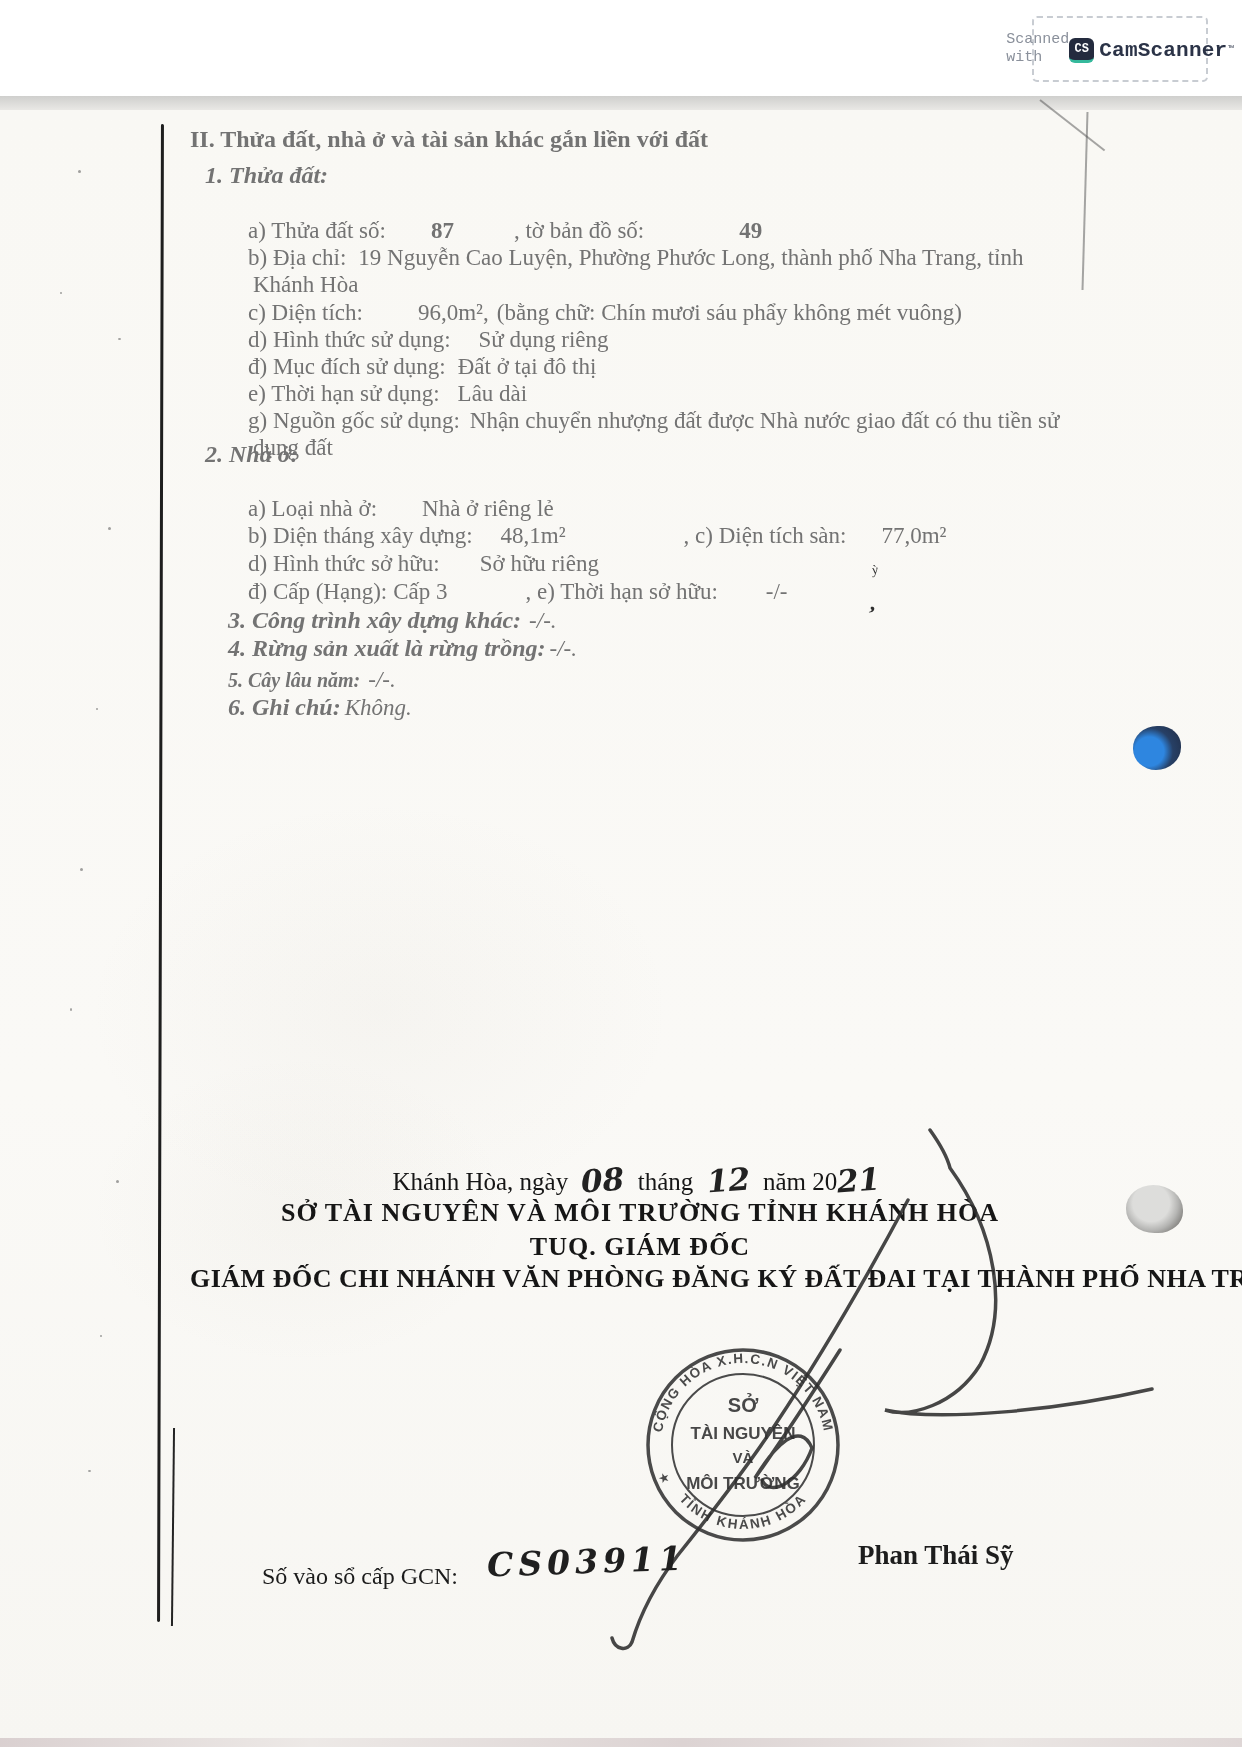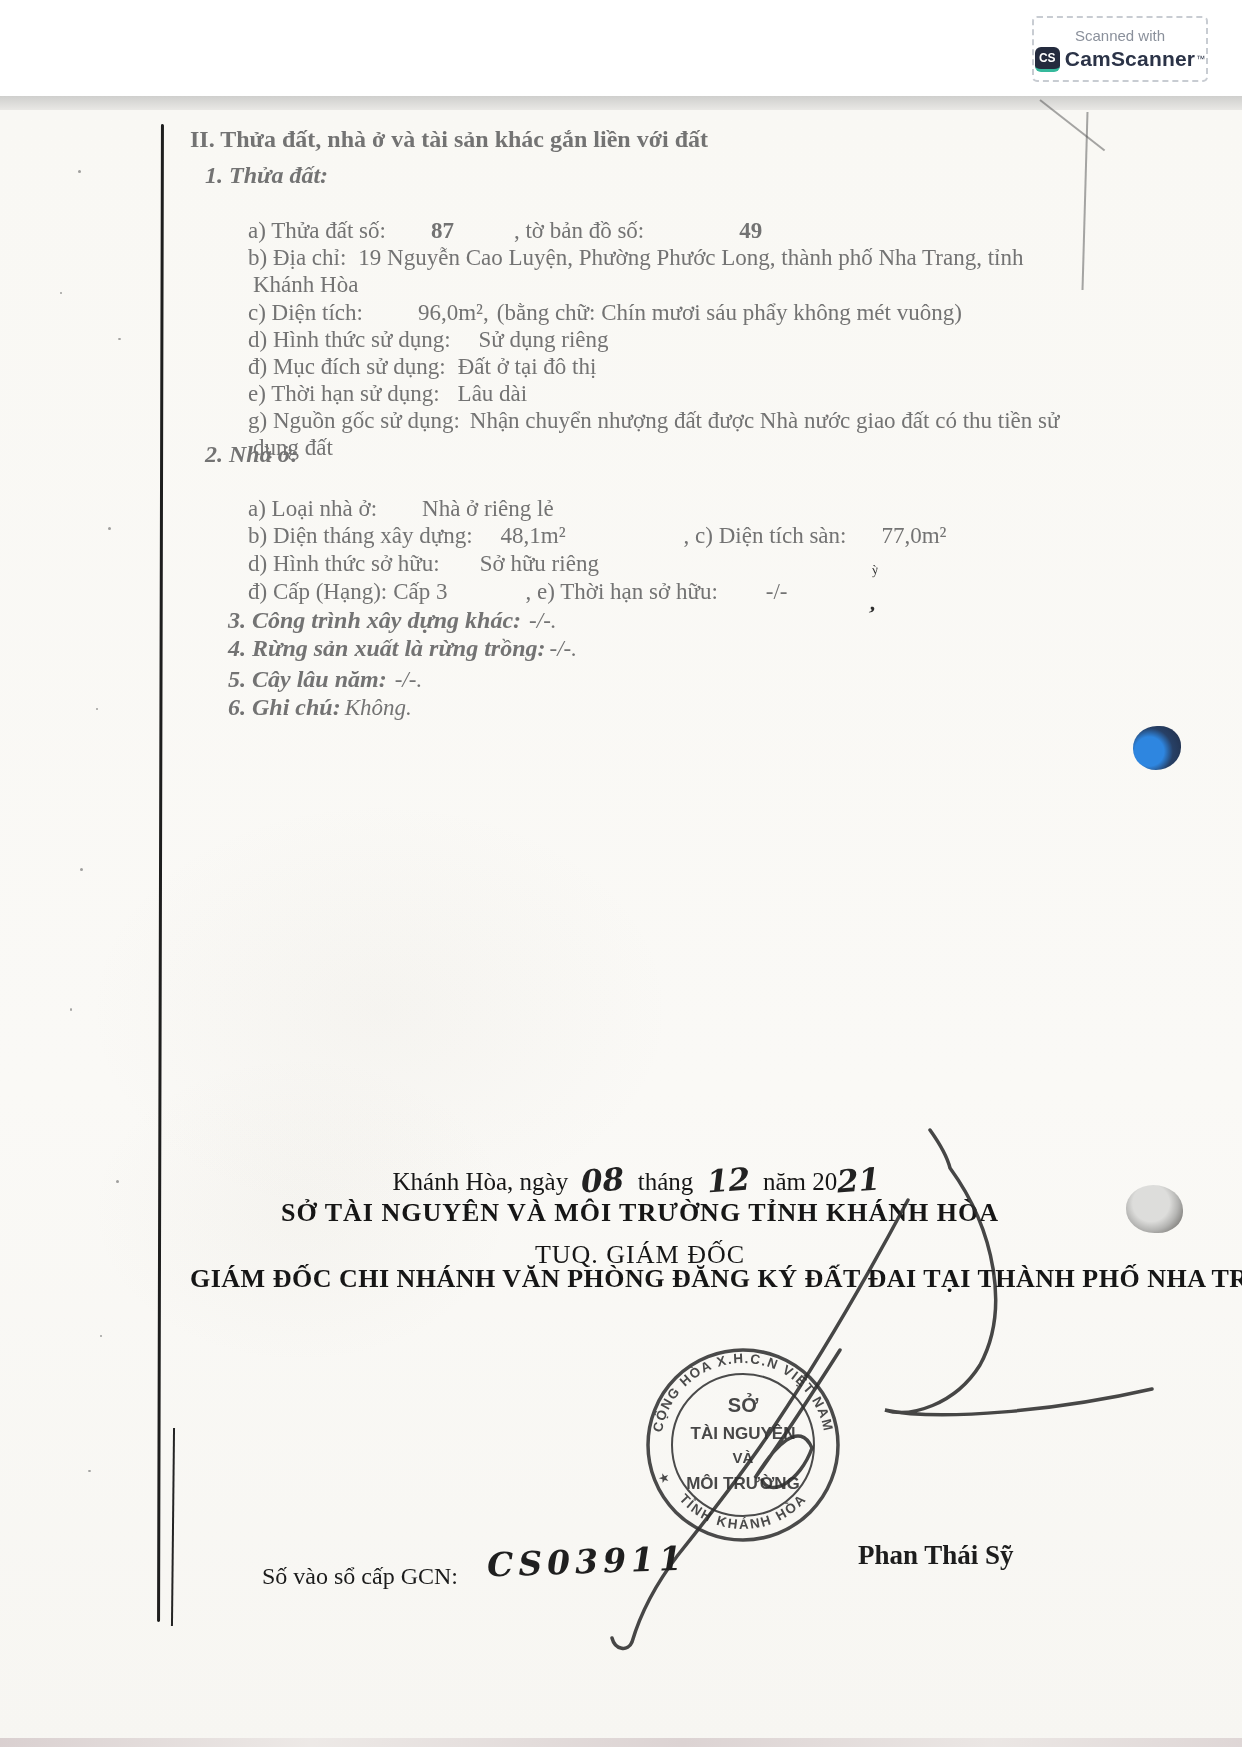--- a/index.html
+++ b/index.html
@@ -3,22 +3,22 @@
 <meta charset="utf-8">
 <style>
   * { margin:0; padding:0; box-sizing:border-box; }
   html,body { width:1242px; height:1747px; background:#ffffff; overflow:hidden;
     font-family:"Liberation Serif", serif; }
   #canvas { position:relative; width:1242px; height:1747px; background:#ffffff; }
 
   
   .badge { position:absolute; left:1032px; top:16px; width:176px; height:66px;
     background:#fff; border:2px dashed #c8ccd2; border-radius:5px;
-    display:flex; flex-direction:column; align-items:center; justify-content:center;
-    font-family:Liberation Sans, sans-serif; }
+    display:flex; flex-direction:row; align-items:center; justify-content:center;
+    font-family:Liberation Mono, monospace; }
   .badge-top { font-size:15px; color:#8a909b; line-height:18px; }
   .badge-bottom { display:flex; align-items:center; margin-top:2px; }
   .cs-logo { width:25px; height:25px; background:#242b3e; border-radius:6px;
     color:#fff; font-size:12px; font-weight:bold; display:flex; align-items:center;
     justify-content:center; margin-right:5px; border-bottom:3px solid #35b99c; }
   .badge-brand { font-size:21px; font-weight:bold; color:#2b3347; letter-spacing:.2px; }
   .badge-tm { font-size:9px; color:#2b3347; vertical-align:super; margin-left:1px; }
 
   
   .page-strip { position:absolute; left:0; top:96px; width:1242px; height:14px;
@@ -57,21 +57,21 @@
   .ml40{margin-left:40px}.ml45{margin-left:45px}.ml48{margin-left:48px}.ml55{margin-left:55px}
   .ml60{margin-left:60px}.ml78{margin-left:78px}.ml95{margin-left:95px}.ml118{margin-left:118px}
 
   
   .center-wrap { position:absolute; left:185px; width:910px; text-align:center; color:#161616; }
   .date-line { top:1161px; font-size:25px; }
   .hand { font-family:"DejaVu Serif", serif; font-style:italic; font-weight:700;
     display:inline-block; transform:rotate(-4deg); font-size:31px; margin:0 7px;
     position:relative; top:1px; color:#222; }
   .org1 { top:1198px; font-size:26px; font-weight:bold; letter-spacing:1px; }
-  .org2 { top:1232px; font-size:26px; font-weight:normal; letter-spacing:1px;margin-top:8px; }
+  .org2 { top:1232px; font-size:26px; font-weight:bold; letter-spacing:1px; }
   .org3 { position:absolute; left:190px; top:1264px; width:1052px; font-size:26px;
     font-weight:bold; letter-spacing:.5px; white-space:nowrap; overflow:hidden; color:#161616; }
 
   .seal { position:absolute; left:600px; top:1300px; }
   .signature { position:absolute; left:540px; top:1100px; }
   .signer { position:absolute; left:858px; top:1540px; font-size:27px; font-weight:bold; color:#1d1d1d; }
 
   .gcn-label { position:absolute; left:262px; top:1563px; font-size:24px; color:#1b1b1b; }
   .gcn-value { position:absolute; left:487px; top:1542px; font-family:"DejaVu Serif",serif;
     font-style:italic; font-weight:700; font-size:33px; letter-spacing:5px;
@@ -175,21 +175,21 @@
 
   <div class="line" style="left:205px;top:580px">
     <span class="bi" style="font-size:24px">3. Công trình xây dựng khác:</span><span class="it ml8">-/-.</span>
   </div>
 
   <div class="line" style="left:205px;top:608px">
     <span class="bi" style="font-size:24px">4. Rừng sản xuất là rừng trồng:</span><span class="it ml4">-/-.</span>
   </div>
 
   <div class="line" style="left:205px;top:639px">
-    <span class="bi" style="font-size:24px">5. Cây lâu năm:</span><span class="it ml8">-/-.</span>
+    <span class="bi" style="font-size:20px">5. Cây lâu năm:</span><span class="it ml8">-/-.</span>
   </div>
 
   <div class="line" style="left:205px;top:667px">
     <span class="bi" style="font-size:24px">6. Ghi chú:</span><span class="it ml4">Không.</span>
   </div>
 
   <div class="center-wrap date-line">
     <span>Khánh Hòa, ngày</span>
     <span class="hand">08</span>
     <span>tháng</span>

